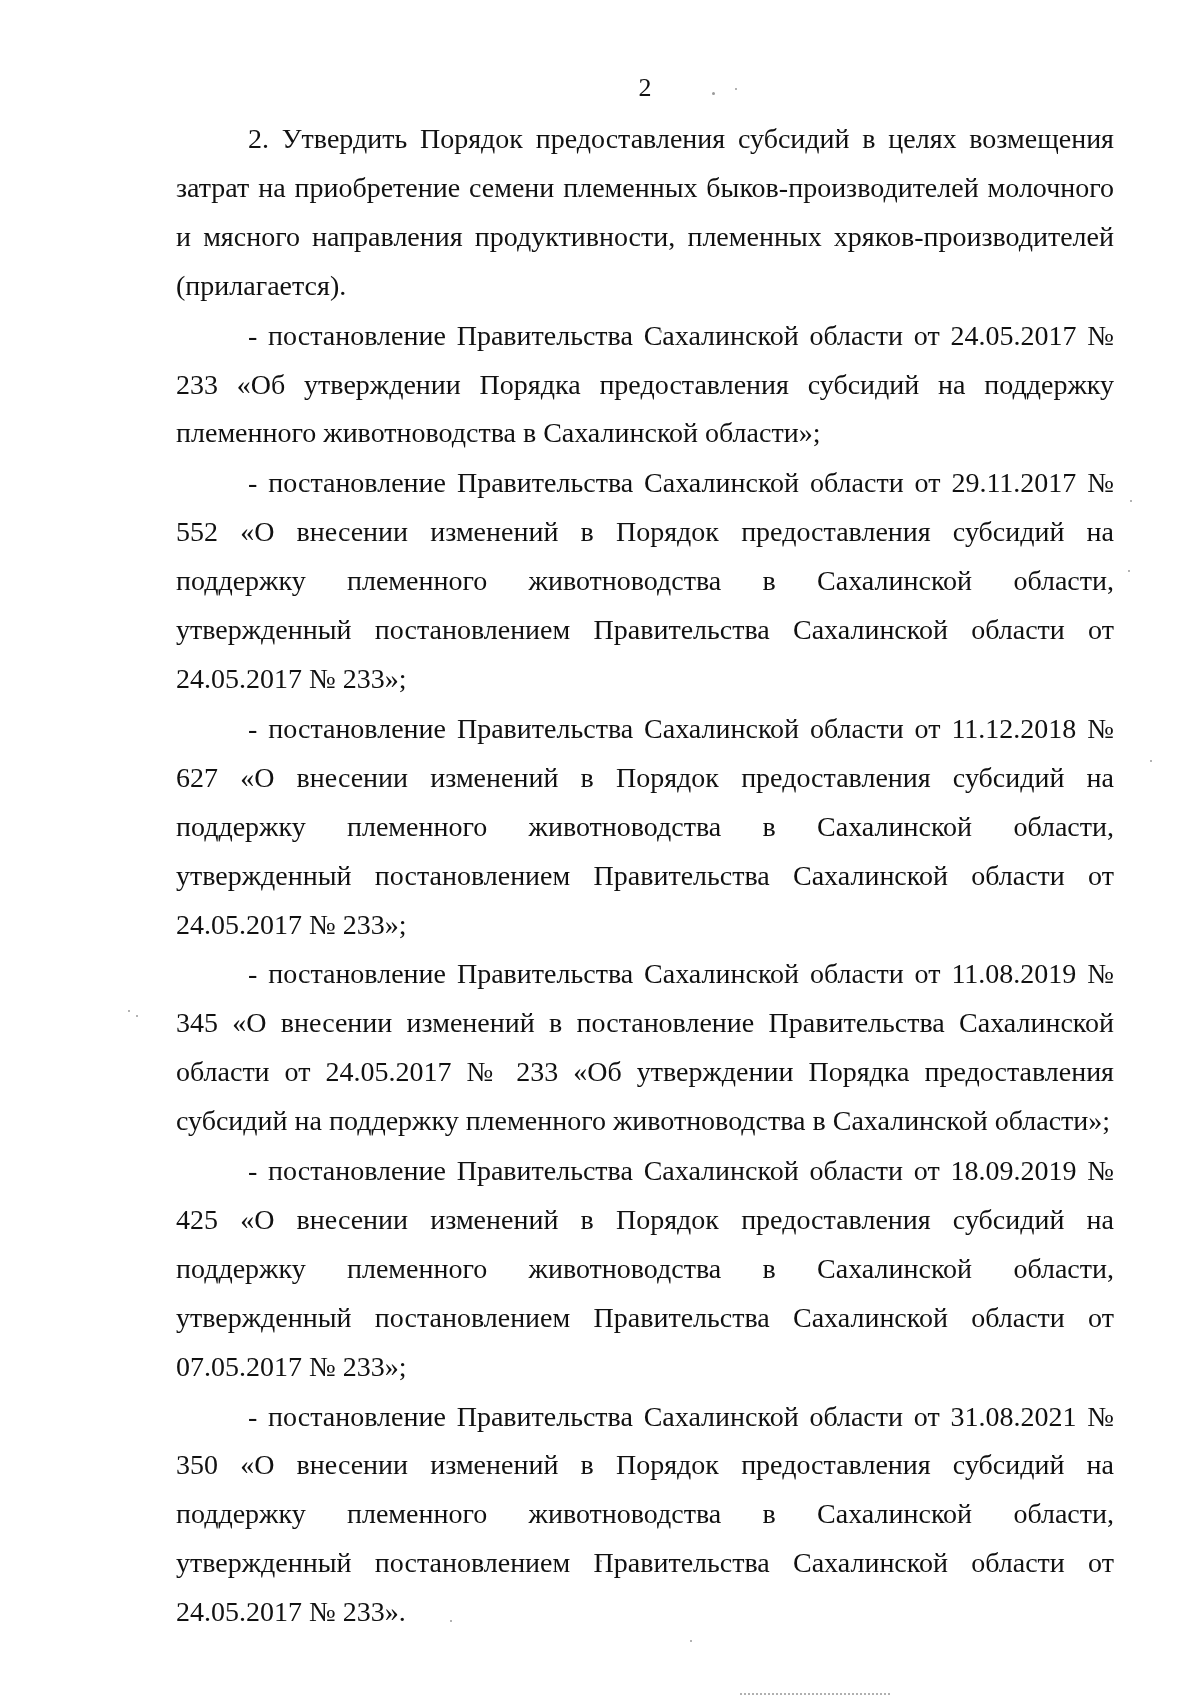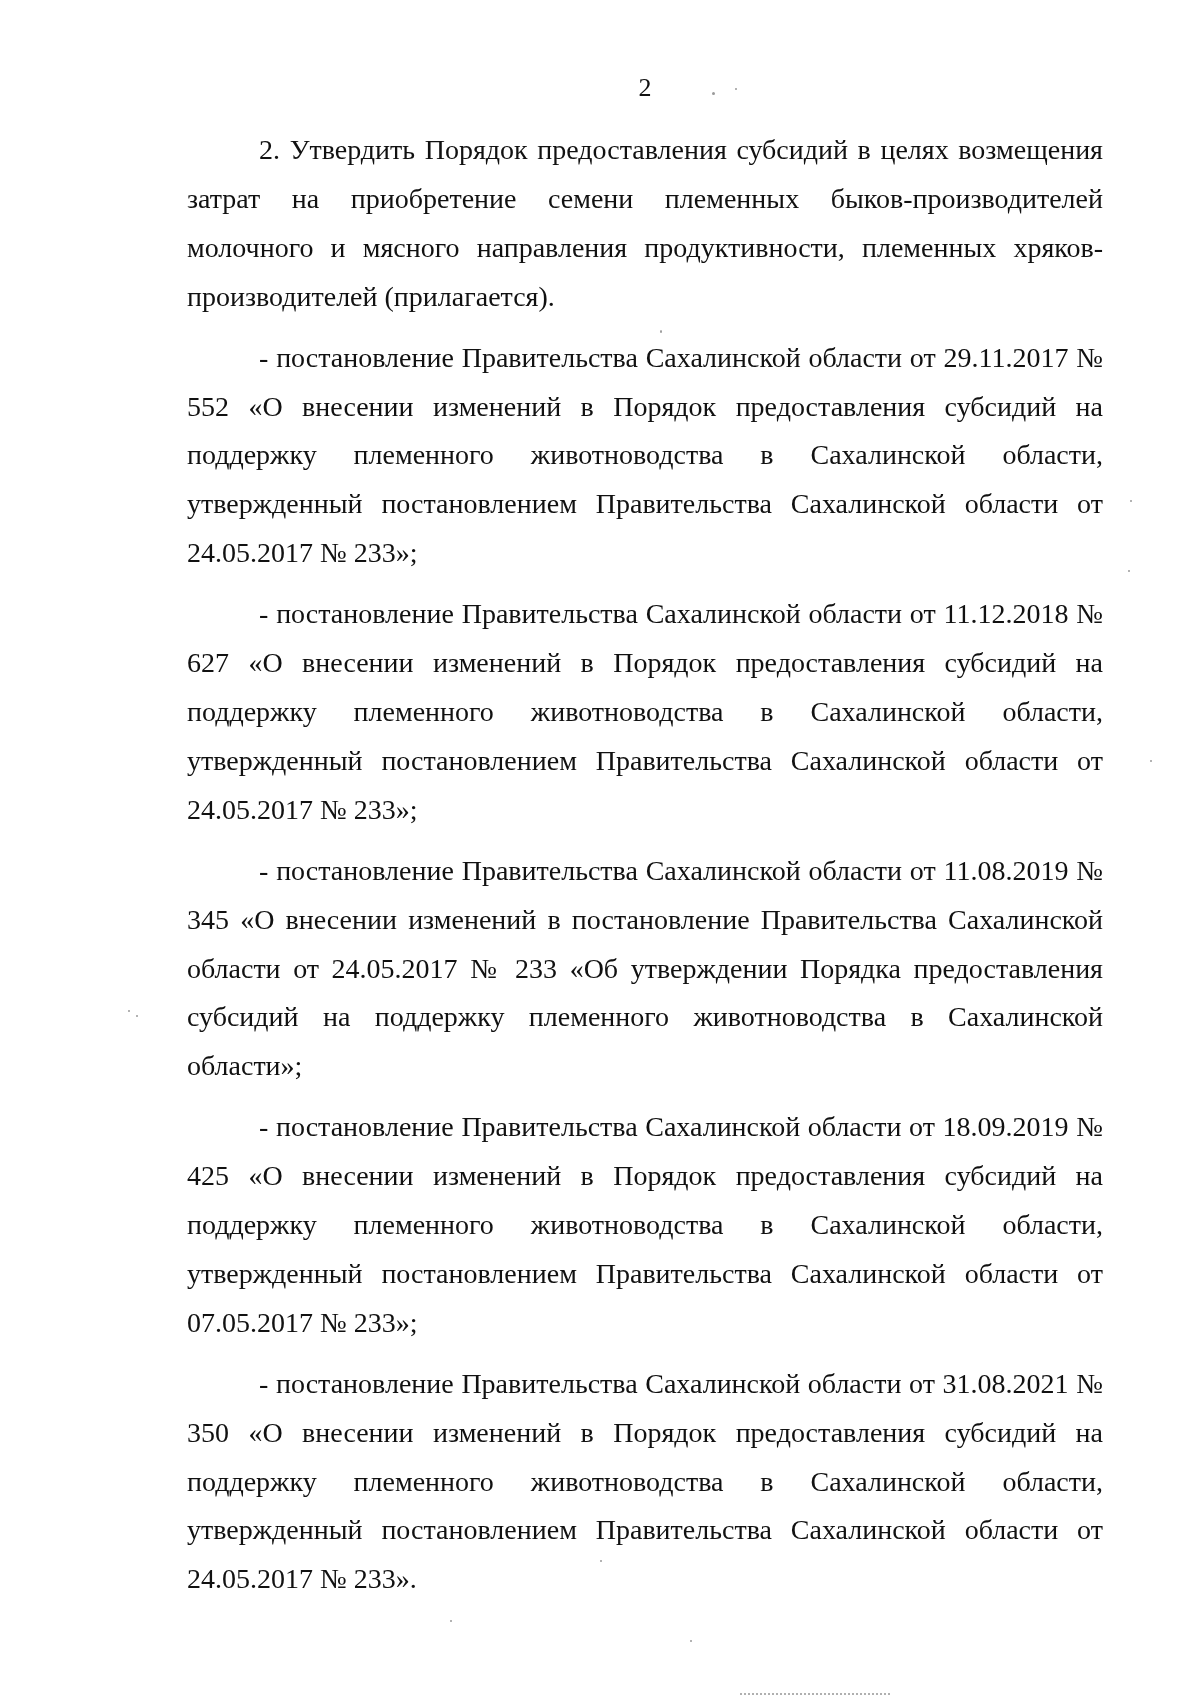--- a/index.html
+++ b/index.html
@@ -32,21 +32,21 @@
     }
     .body-text {
       position: absolute;
       left: 175px;
       top: 114px;
       width: 940px;
       font-size: 28px;
       line-height: 48.9px;
     }
     .para {
-      margin: 12px;
+      margin: 1px;
       text-align: justify;
       text-indent: 72px;
       hyphens: manual;
     }
     .speck {
       position: absolute;
       background: #9a9a9a;
       border-radius: 50%;
     }
     .footer-line {
@@ -60,20 +60,21 @@
   </style>
 </head>
 <body>
 
 <div class="page">
 
   <div class="page-number">2</div>
 
   <div class="body-text">
     <p class="para">2. Утвердить Порядок предоставления субсидий в целях возмещения затрат на приобретение семени племенных быков-производителей молочного и мясного направления продуктивности, племенных хряков-производителей (прилагается).</p>
+    <p class="para">- постановление Правительства Сахалинской области от 24.05.2017 № 233 «Об утверждении Порядка предоставления субсидий на поддержку племенного животноводства в Сахалинской области»;</p>
     <p class="para">- постановление Правительства Сахалинской области от 29.11.2017 № 552 «О внесении изменений в Порядок предоставления субсидий на поддержку племенного животноводства в Сахалинской области, утвержденный постановлением Правительства Сахалинской области от 24.05.2017 № 233»;</p>
     <p class="para">- постановление Правительства Сахалинской области от 11.12.2018 № 627 «О внесении изменений в Порядок предоставления субсидий на поддержку племенного животноводства в Сахалинской области, утвержденный постановлением Правительства Сахалинской области от 24.05.2017 № 233»;</p>
     <p class="para">- постановление Правительства Сахалинской области от 11.08.2019 № 345 «О внесении изменений в постановление Правительства Сахалинской области от 24.05.2017 № 233 «Об утверждении Порядка предоставления субсидий на поддержку племенного животноводства в Сахалинской области»;</p>
     <p class="para">- постановление Правительства Сахалинской области от 18.09.2019 № 425 «О внесении изменений в Порядок предоставления субсидий на поддержку племенного животноводства в Сахалинской области, утвержденный постановлением Правительства Сахалинской области от 07.05.2017 № 233»;</p>
     <p class="para">- постановление Правительства Сахалинской области от 31.08.2021 № 350 «О внесении изменений в Порядок предоставления субсидий на поддержку племенного животноводства в Сахалинской области, утвержденный постановлением Правительства Сахалинской области от 24.05.2017 № 233».</p>
   </div>
 
   <span class="speck" style="left:712px;top:92px;width:3px;height:3px;"></span>
   <span class="speck" style="left:735px;top:88px;width:2px;height:2px;"></span>
   <span class="speck" style="left:660px;top:330px;width:2px;height:3px;"></span>

